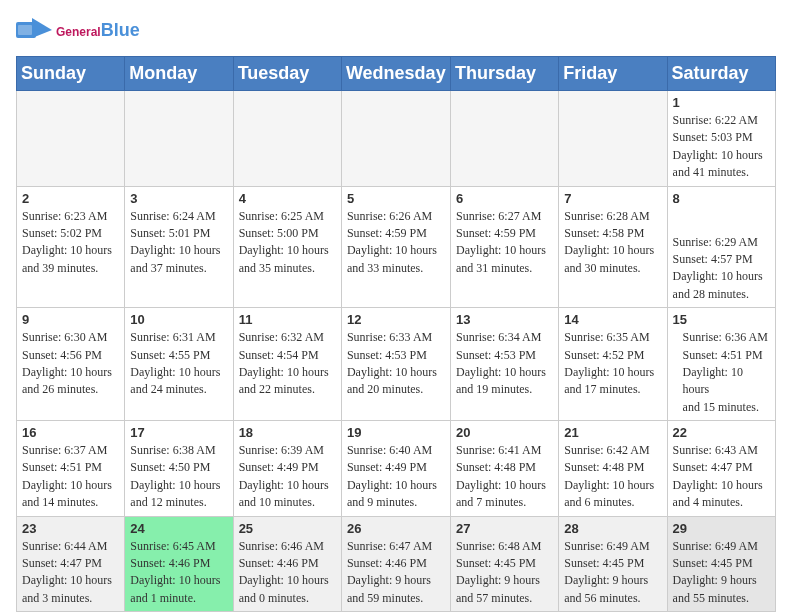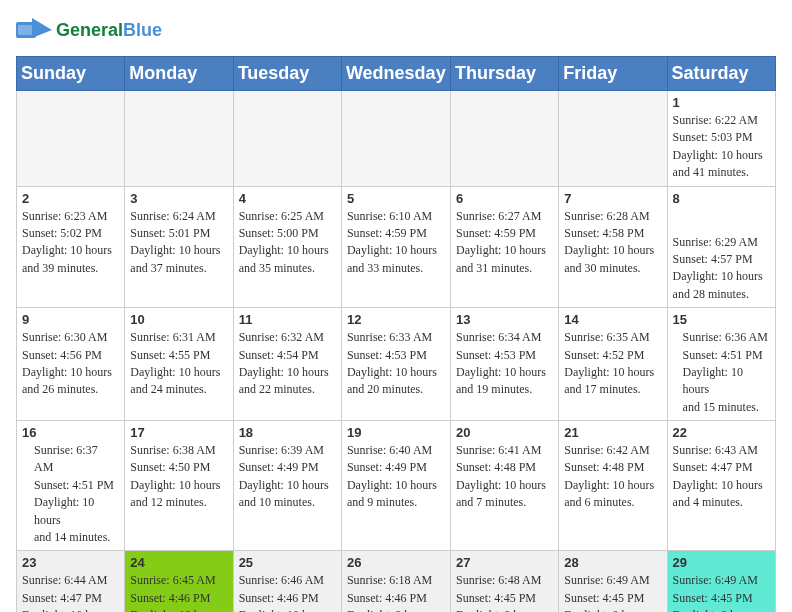--- a/index.html
+++ b/index.html
@@ -80,21 +80,21 @@
 <body>
 
 <div class="header">
   <div class="logo">
     <svg class="logo-icon" viewBox="0 0 36 28" xmlns="http://www.w3.org/2000/svg">
       <rect x="0" y="6" width="20" height="16" rx="2" fill="#4a90d9"></rect>
       <polygon points="16,2 36,14 16,22" fill="#4a90d9"></polygon>
       <rect x="2" y="9" width="14" height="10" rx="1" fill="#fff" opacity="0.3"></rect>
     </svg>
     <div>
-      <span style="font-weight:bold;font-size:18px;color:#15803d;">General</span><span style="font-weight:bold;font-size:18px;color:#4a90d9;">Blue</span>
+      <span style="font-weight:bold;font-size:12px;color:#be185d;">General</span><span style="font-weight:bold;font-size:18px;color:#4a90d9;">Blue</span>
     </div>
   </div>
   <div class="title-block">
     <div class="month-title"></div>
     <div class="location-title"></div>
   </div>
 </div>
 
 <table class="calendar">
   <thead>
@@ -141,21 +141,21 @@
         </td>
         <td>
           <div class="day-number">4</div>
           <div class="day-info" style="white-space: pre-line;">Sunrise: 6:25 AM
 Sunset: 5:00 PM
 Daylight: 10 hours
 and 35 minutes.</div>
         </td>
         <td>
           <div class="day-number">5</div>
-          <div class="day-info" style="white-space: pre-line;">Sunrise: 6:10 AM
+          <div class="day-info" style="white-space: pre-line;">Sunrise: 6:26 AM
 Sunset: 4:59 PM
 Daylight: 10 hours
 and 33 minutes.</div>
         </td>
         <td>
           <div class="day-number">6</div>
           <div class="day-info" style="white-space: pre-line;">Sunrise: 6:27 AM
 Sunset: 4:59 PM
 Daylight: 10 hours
 and 31 minutes.</div>
@@ -222,21 +222,21 @@
           <div class="day-number">15</div>
           <div class="day-info" style="white-space: pre-line; margin-left: 10px;">Sunrise: 6:36 AM
 Sunset: 4:51 PM
 Daylight: 10 hours
 and 15 minutes.</div>
         </td>
       </tr>
       <tr>
         <td>
           <div class="day-number">16</div>
-          <div class="day-info" style="white-space: pre-line; margin-left: 12px;">Sunrise: 6:37 AM
+          <div class="day-info" style="white-space: pre-line;">Sunrise: 6:37 AM
 Sunset: 4:51 PM
 Daylight: 10 hours
 and 14 minutes.</div>
         </td>
         <td>
           <div class="day-number">17</div>
           <div class="day-info" style="white-space: pre-line;">Sunrise: 6:38 AM
 Sunset: 4:50 PM
 Daylight: 10 hours
 and 12 minutes.</div>
@@ -278,56 +278,56 @@
         </td>
       </tr>
       <tr>
         <td style="background: rgb(240, 240, 240);">
           <div class="day-number">23</div>
           <div class="day-info" style="white-space: pre-line;">Sunrise: 6:44 AM
 Sunset: 4:47 PM
 Daylight: 10 hours
 and 3 minutes.</div>
         </td>
-        <td style="background: #84cc16;">
+        <td style="background: #86efac;">
           <div class="day-number">24</div>
           <div class="day-info" style="white-space: pre-line;">Sunrise: 6:45 AM
 Sunset: 4:46 PM
 Daylight: 10 hours
 and 1 minute.</div>
         </td>
         <td style="background: rgb(240, 240, 240);">
           <div class="day-number">25</div>
           <div class="day-info" style="white-space: pre-line;">Sunrise: 6:46 AM
 Sunset: 4:46 PM
 Daylight: 10 hours
 and 0 minutes.</div>
         </td>
         <td style="background: rgb(240, 240, 240);">
           <div class="day-number">26</div>
-          <div class="day-info" style="white-space: pre-line;">Sunrise: 6:18 AM
+          <div class="day-info" style="white-space: pre-line;">Sunrise: 6:47 AM
 Sunset: 4:46 PM
 Daylight: 9 hours
 and 59 minutes.</div>
         </td>
         <td style="background: rgb(240, 240, 240);">
           <div class="day-number">27</div>
           <div class="day-info" style="white-space: pre-line;">Sunrise: 6:48 AM
 Sunset: 4:45 PM
 Daylight: 9 hours
 and 57 minutes.</div>
         </td>
         <td style="background: rgb(240, 240, 240);">
           <div class="day-number">28</div>
           <div class="day-info" style="white-space: pre-line;">Sunrise: 6:49 AM
 Sunset: 4:45 PM
 Daylight: 9 hours
 and 56 minutes.</div>
         </td>
-        <td style="background: #5eead4;">
+        <td style="background: #e5e5e5;">
           <div class="day-number">29</div>
           <div class="day-info" style="white-space: pre-line;">Sunrise: 6:49 AM
 Sunset: 4:45 PM
 Daylight: 9 hours
 and 55 minutes.</div>
         </td>
       </tr>
       <tr>
         <td style="background: rgb(240, 240, 240);">
           <div class="day-number">30</div>

